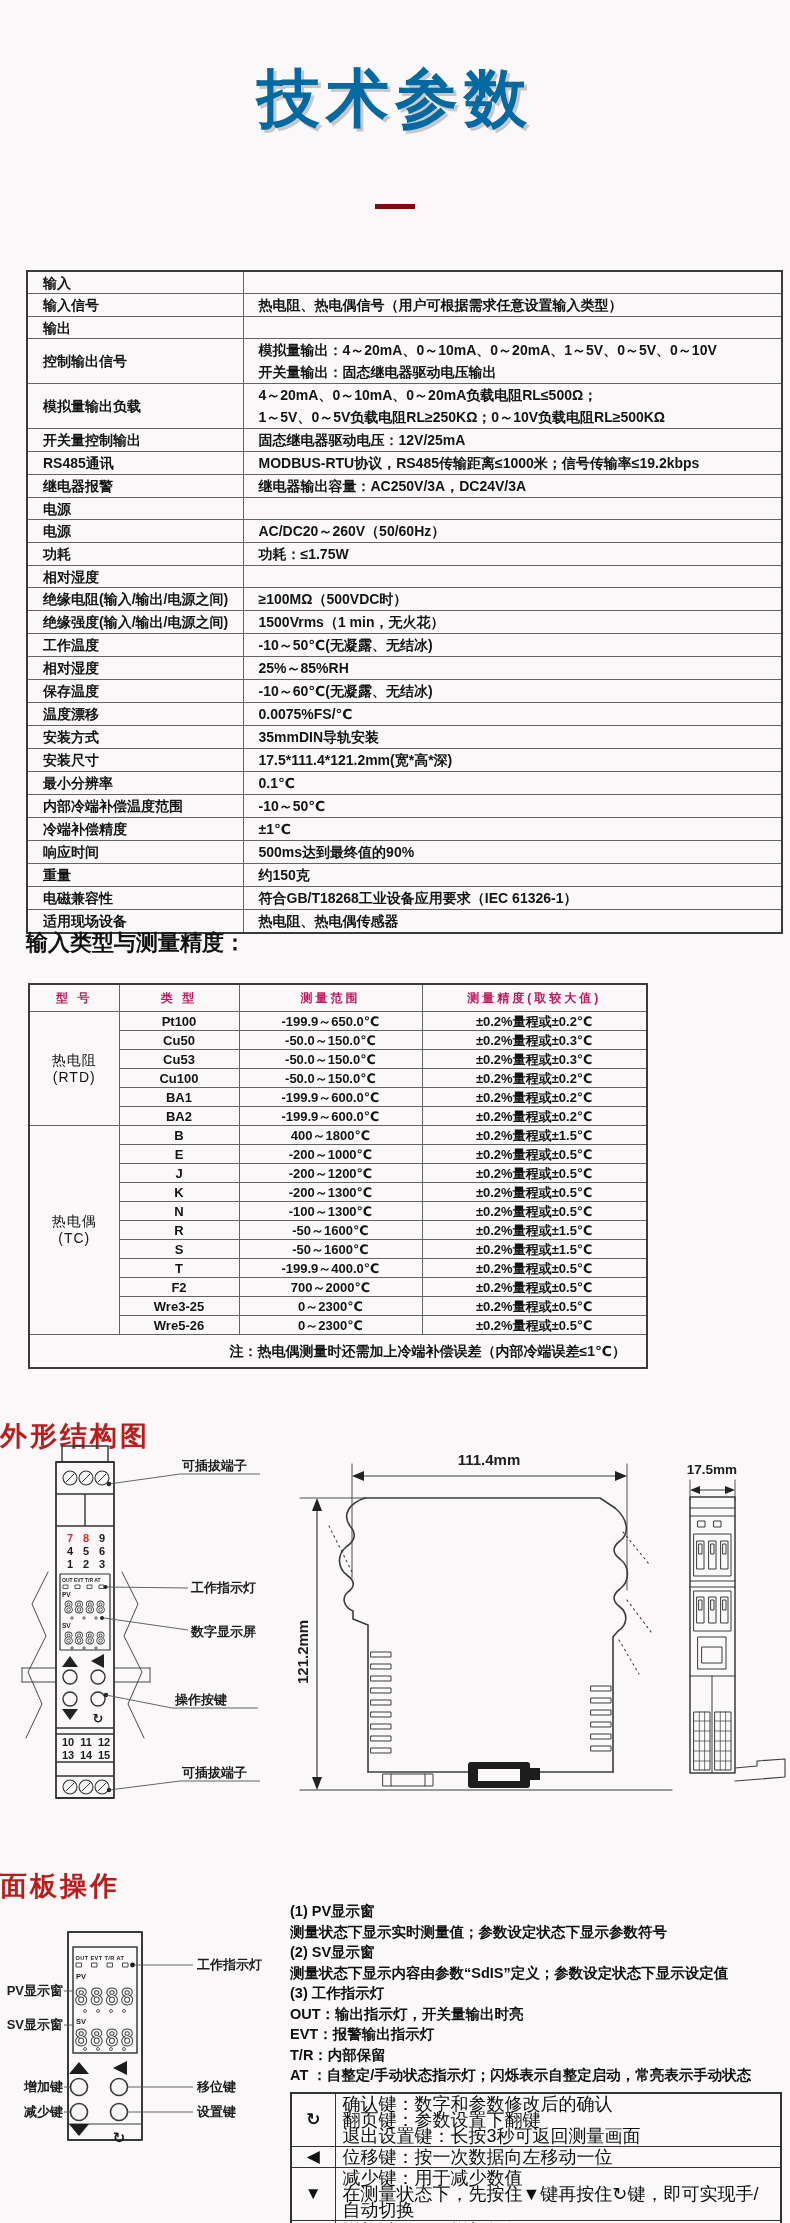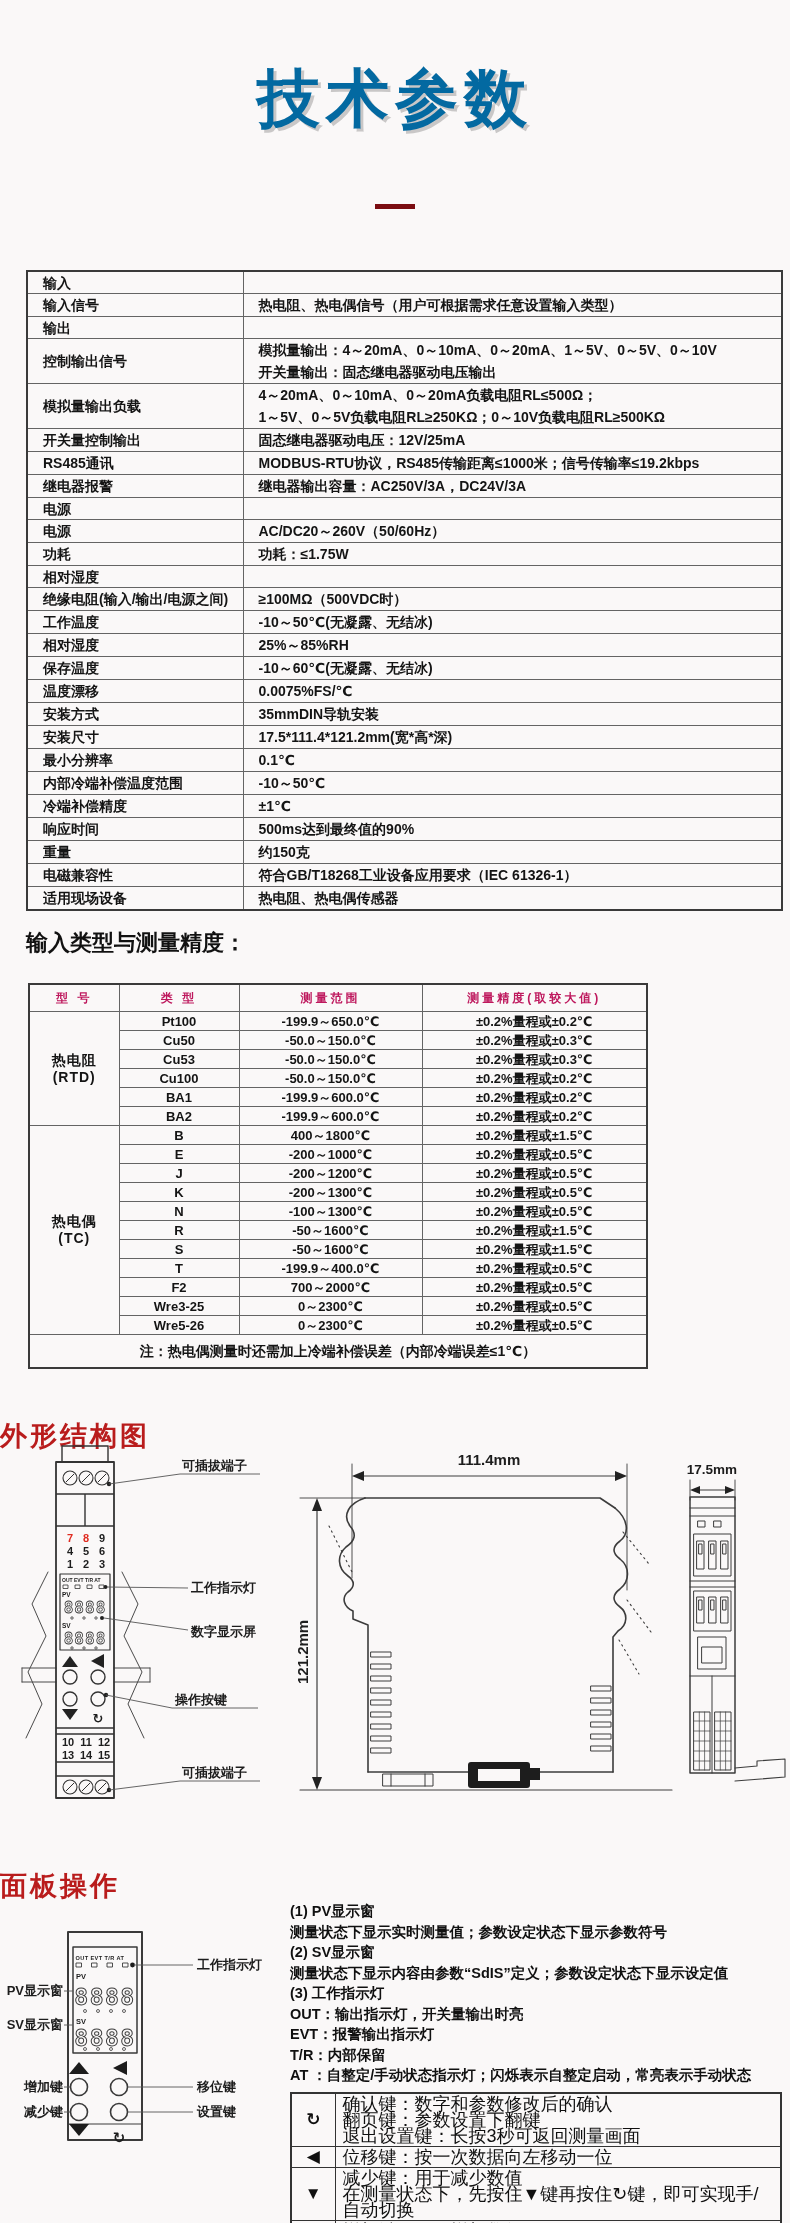--- a/index.html
+++ b/index.html
@@ -19,22 +19,22 @@
   .spec td.c1{width:216px;}
   .spec td.c2 div{line-height:20px;padding:1px 0;}
 
   
   .acc-heading{position:absolute;left:26px;top:928px;font-size:22px;font-weight:800;color:#111;}
   .acc{position:absolute;left:28px;top:983px;width:618px;border:2px solid #3a3a3a;}
   .acc th{border:1px solid #646464;height:24px;font-size:12px;font-weight:800;
           letter-spacing:3px;color:#be185d;}
   .acc td{border:1px solid #646464;font-size:13px;font-weight:600;color:#141414;
           text-align:center;height:18px;line-height:17px;padding:0;}
-  .acc td.model{font-size:14px;font-weight:700;letter-spacing:1px;}
-  .acc td.note{text-align:center;padding:4px 8px;height:24px;font-size:14px;font-weight:700;}
+  .acc td.model{font-size:14px;font-weight:400;letter-spacing:1px;}
+  .acc td.note{text-align:right;padding:4px 20px;height:24px;font-size:14px;font-weight:700;}
 
   
   .sec-title{position:absolute;width:100%;text-align:left;font-weight:900;
              font-size:27px;color:#b91c1c;letter-spacing:3px;}
   #outline-title{top:1418px;}
   #panel-title{top:1868px;}
 
   svg{position:absolute;overflow:visible;}
   #svg-front{left:10px;top:1440px;}
   #svg-top{left:295px;top:1440px;}
@@ -135,20 +135,26 @@
           </td>
         </tr>
         <tr>
           <td class="c1">相对湿度</td>
           <td class="c2"></td>
         </tr>
         <tr>
           <td class="c1">绝缘电阻(输入/输出/电源之间)</td>
           <td class="c2">
             <div>≥100MΩ（500VDC时）</div>
+          </td>
+        </tr>
+        <tr>
+          <td class="c1">绝缘强度(输入/输出/电源之间)</td>
+          <td class="c2">
+            <div>1500Vrms（1 min，无火花）</div>
           </td>
         </tr>
         <tr>
           <td class="c1">工作温度</td>
           <td class="c2">
             <div>-10～50℃(无凝露、无结冰)</div>
           </td>
         </tr>
         <tr>
           <td class="c1">相对湿度</td>

